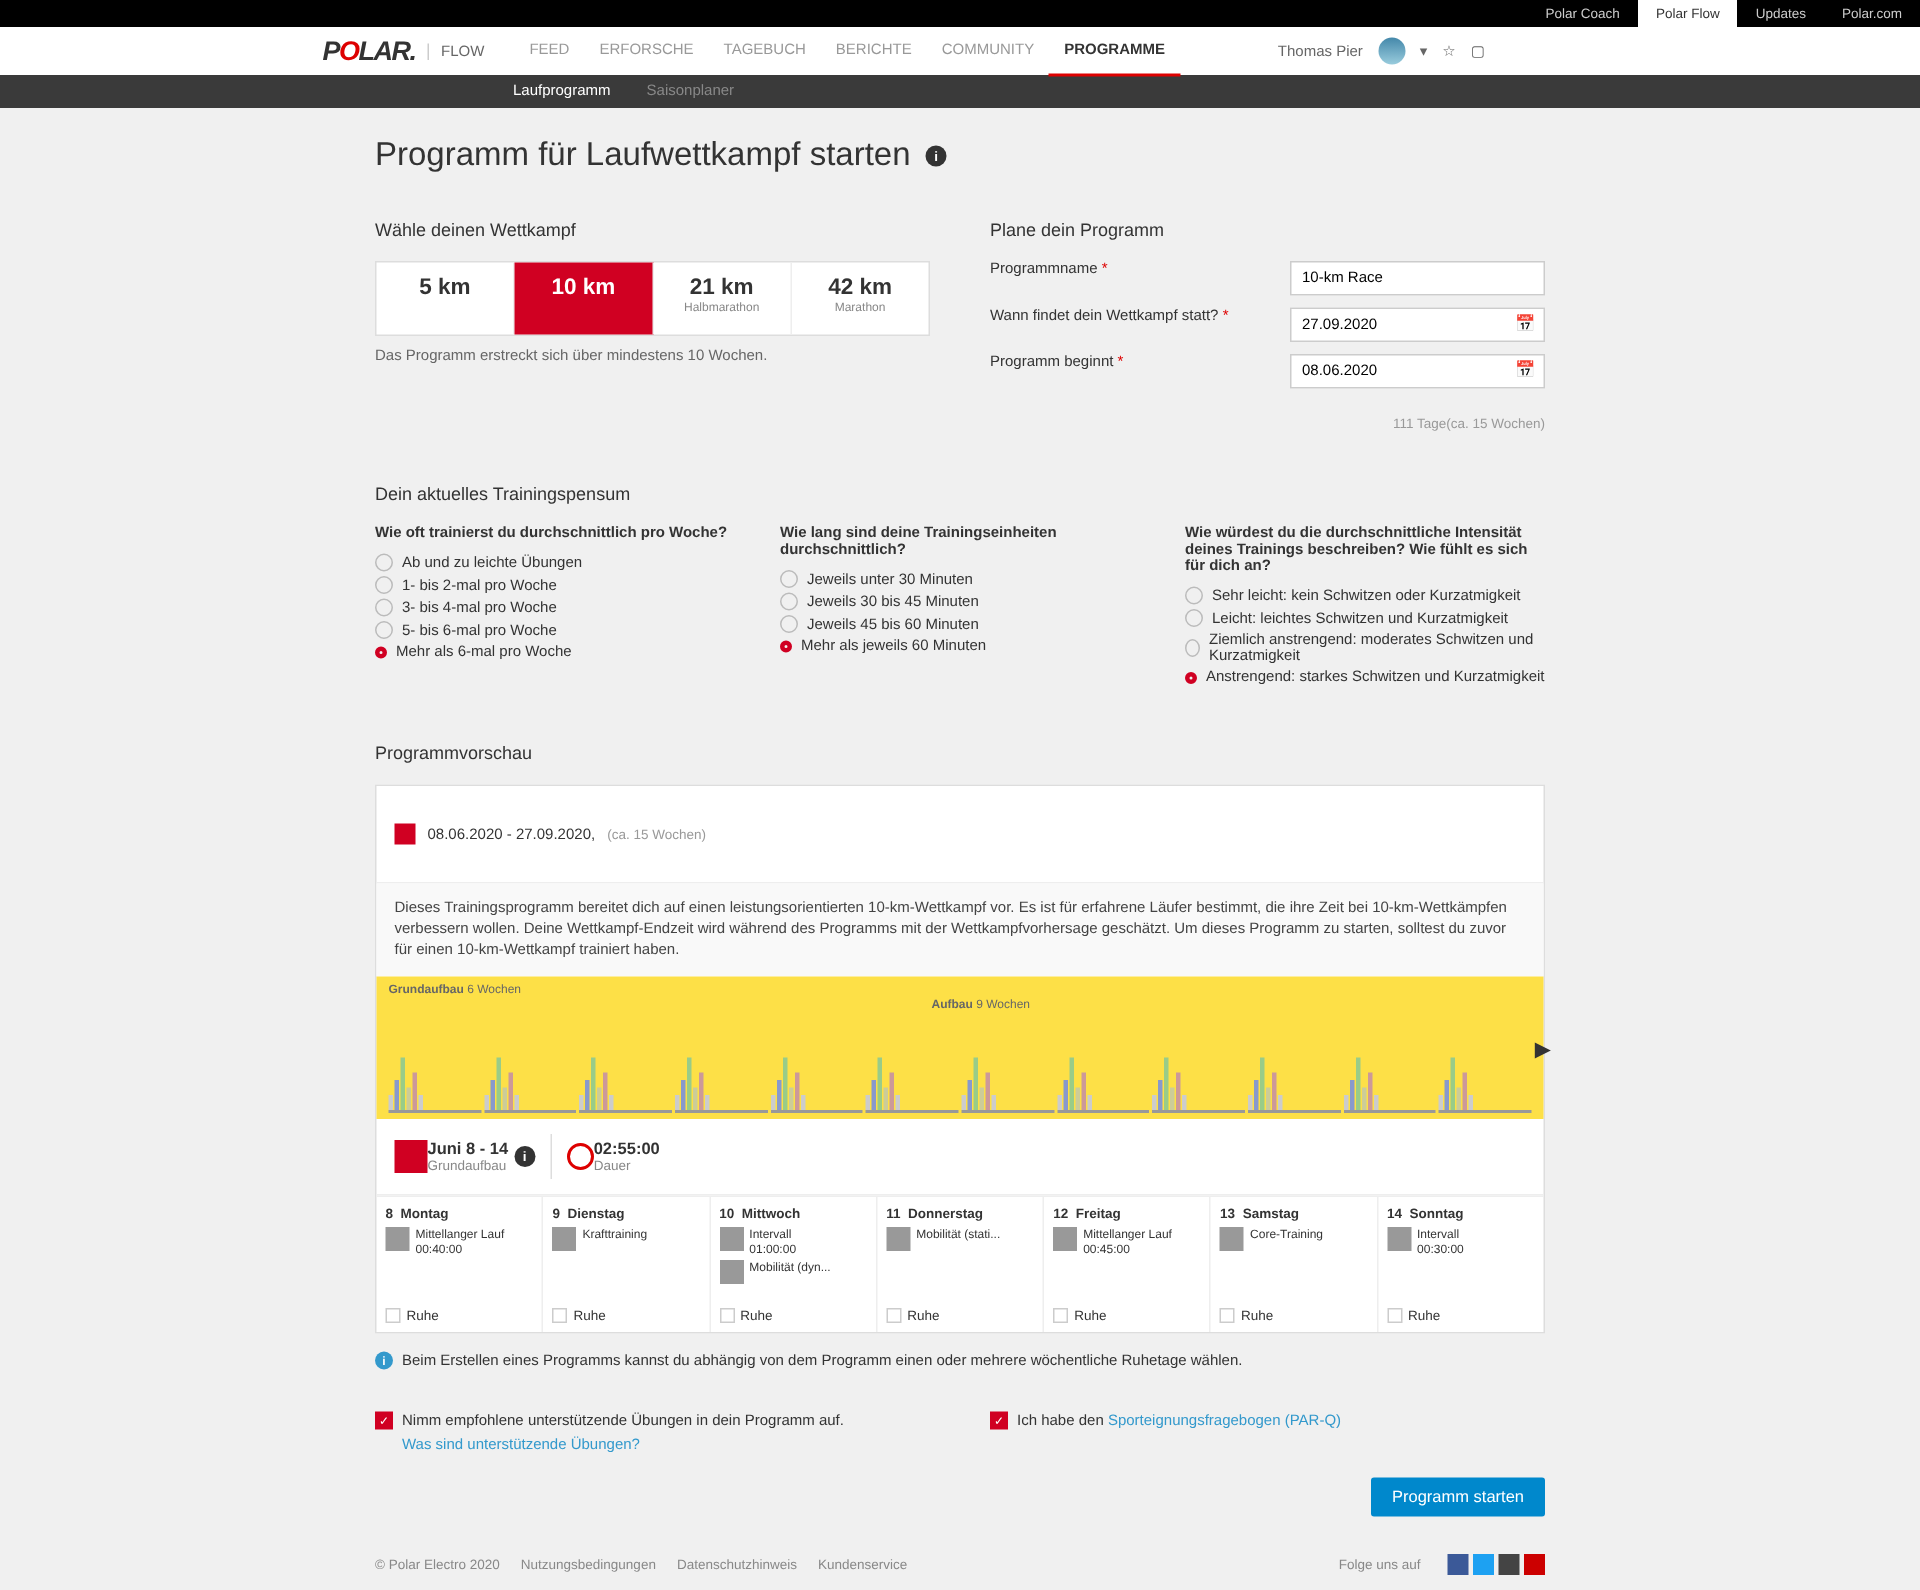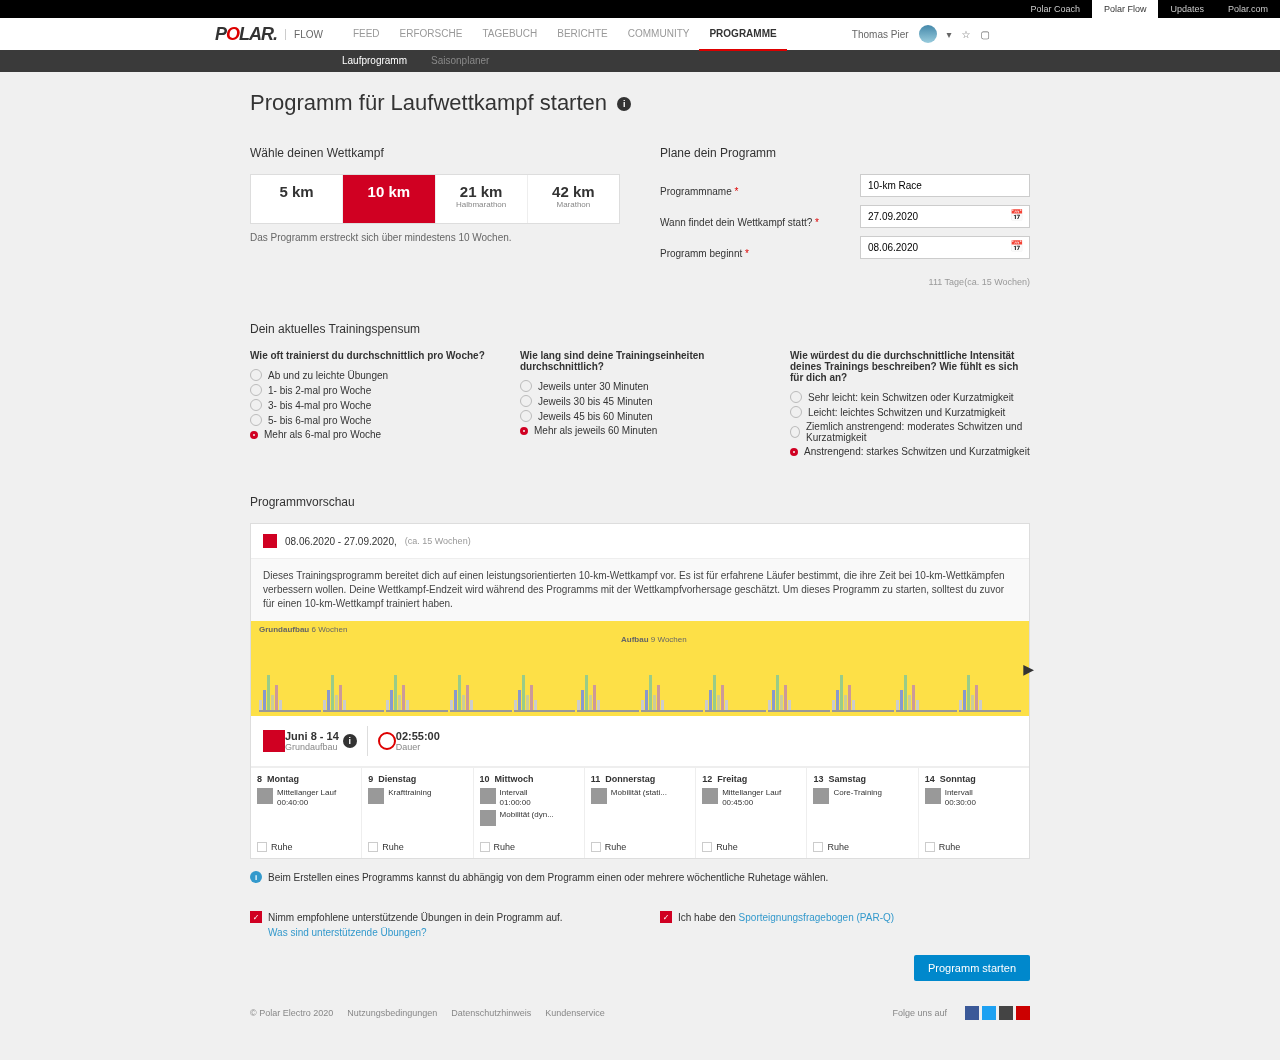--- a/index.html
+++ b/index.html
@@ -25,37 +25,37 @@
 h2{font-size:12px;font-weight:normal;margin-bottom:14px}
 .row{display:flex;gap:40px}
 .col{flex:1}
 .event-tabs{display:flex;border:1px solid #ddd;background:#fff;height:50px}
 .event-tab{flex:1;text-align:center;padding:8px 0;cursor:pointer;border-right:1px solid #eee}
 .event-tab:last-child{border-right:none}
 .event-tab.selected{background:#d00022;color:#fff}
 .event-tab .dist{font-size:15px;font-weight:bold}
 .event-tab .sub{font-size:8px;color:#888}
 .note{font-size:10px;color:#666;margin-top:8px}
-.form-row{display:flex;align-items:flex-end;margin-bottom:8px}
+.form-row{display:flex;align-items:flex-start;margin-bottom:8px}
 .form-row label{font-size:10px;flex:0 0 200px}
 .req{color:#d00}
 .form-row input{flex:1;border:1px solid #ccc;padding:5px 7px;font-size:10px;background:#fff}
 .date-wrap{position:relative;flex:1}
 .date-wrap input{width:100%}
 .cal-icon{position:absolute;right:6px;top:4px;font-size:11px;color:#666}
 .hint{text-align:right;font-size:9px;color:#999;margin-top:18px}
 .section{margin-top:35px}
 .q{font-size:10px;font-weight:bold;margin-bottom:8px}
 .radio-opt{display:flex;align-items:center;margin-bottom:3px;font-size:10px;cursor:pointer}
 .radio{width:12px;height:12px;border:1px solid #bbb;border-radius:50%;margin-right:6px;display:inline-block}
 .radio.checked{border:3px solid #d00022;width:8px;height:8px}
 .cols3{display:flex;gap:30px;margin-top:14px}
 .cols3>div{flex:1}
 .preview-box{border:1px solid #ddd;background:#fff;margin-top:10px}
-.preview-head{padding:10px 12px;border-bottom:1px solid #eee;display:flex;align-items:center;gap:8px;font-size:10px}
+.preview-head{padding:25px 12px;border-bottom:1px solid #eee;display:flex;align-items:center;gap:8px;font-size:10px}
 .cal-sm{width:14px;height:14px;background:#d00022;display:inline-block}
 .wkrange{color:#999;font-size:9px}
 .preview-desc{padding:10px 12px;font-size:10px;color:#444;line-height:1.4;background:#f9f9f9}
 .timeline{height:95px;background:#fde047;position:relative;padding:8px 0 0 8px}
 .phase-label{font-size:8px;color:#888;position:absolute}
 .phase-label span{font-weight:bold;color:#666}
 .bars-row{position:absolute;bottom:4px;left:8px;right:8px;display:flex;gap:2px}
 .week-bars{flex:1;display:flex;align-items:flex-end;gap:1px;height:50px;border-bottom:2px solid #999}
 .bar{width:3px}
 .b1{height:20px;background:#89c}

